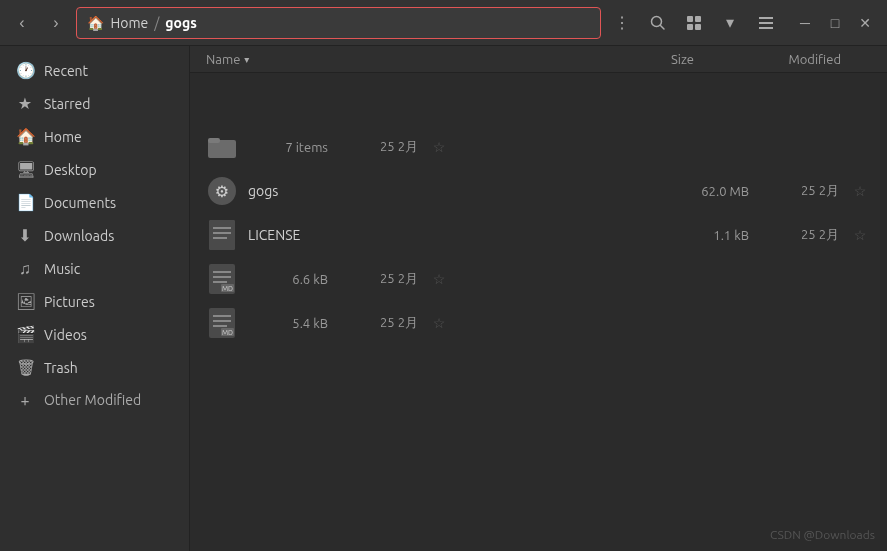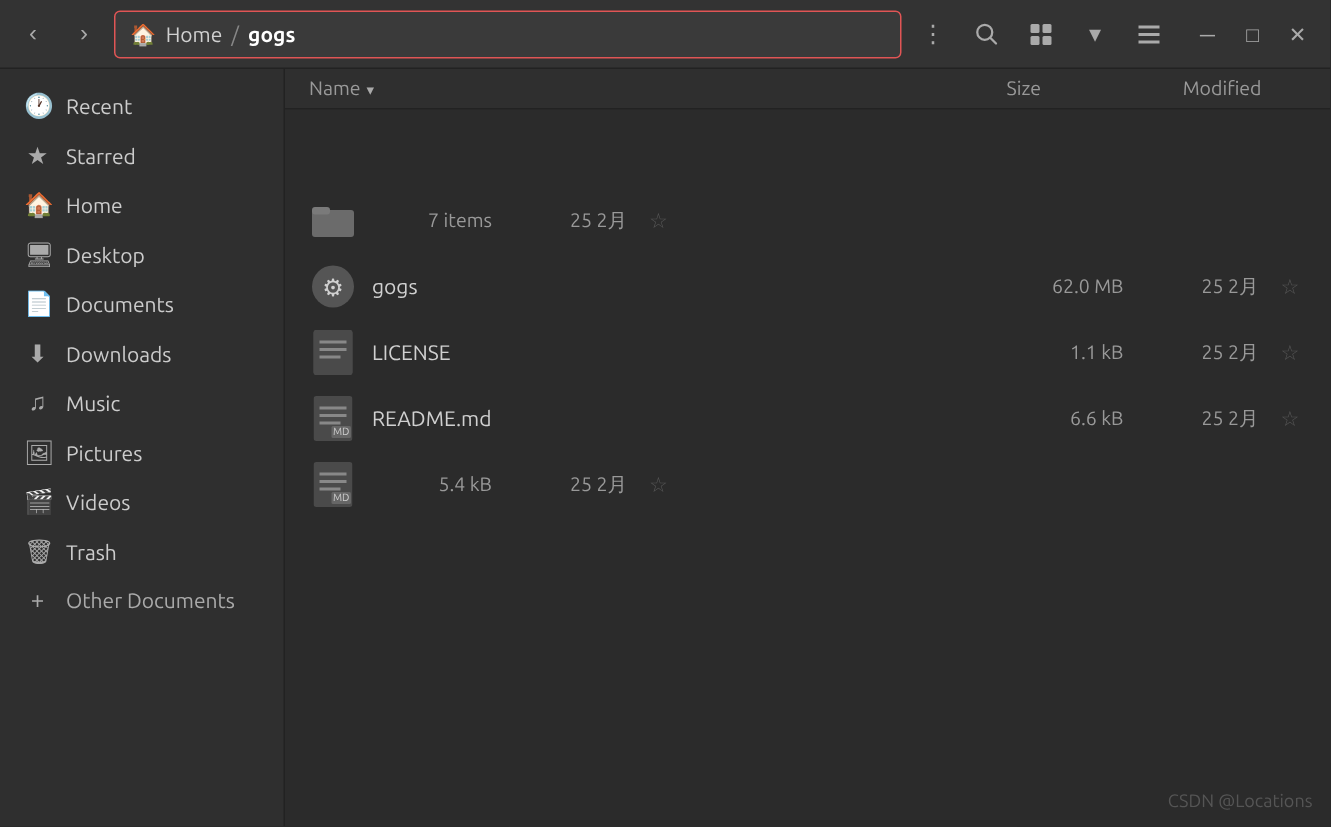--- a/index.html
+++ b/index.html
@@ -313,21 +313,21 @@
       <span class="sidebar-item-icon">🎬</span>
       <span class="sidebar-item-label">Videos</span>
     </div>
     <div class="sidebar-item">
       <span class="sidebar-item-icon">🗑</span>
       <span class="sidebar-item-label">Trash</span>
     </div>
 
     <div class="sidebar-add-item">
       <span class="sidebar-item-icon">+</span>
-      <span class="sidebar-item-label">Other Documents</span>
+      <span class="sidebar-item-label">Other Modified</span>
     </div>
   </div>
 
   <div class="file-area">
     <div class="file-list-header">
       <div class="col-name">
         <span>Name</span>
         <span class="sort-indicator">▾</span>
       </div>
       <div class="col-size">
@@ -384,21 +384,20 @@
           <div style="width:26px;height:30px;position:relative;">
             <svg width="26" height="30" viewBox="0 0 26 30" fill="none">
               <rect width="26" height="30" rx="2" fill="#4a4a4a"></rect>
               <rect x="4" y="7" width="18" height="2" fill="#888"></rect>
               <rect x="4" y="12" width="18" height="2" fill="#888"></rect>
               <rect x="4" y="17" width="14" height="2" fill="#888"></rect>
             </svg>
             <span style="position:absolute;bottom:2px;right:1px;font-size:7px;background:#666;color:#ccc;border-radius:1px;padding:0 1px;">MD</span>
           </div>
         </div>
-        <div class="file-name">README.md</div>
         <div class="file-size">6.6 kB</div>
         <div class="file-modified">25 2月</div>
         <div class="star-btn">☆</div>
       </div>
 
       <div class="file-row">
         <div class="file-icon">
           <div style="width:26px;height:30px;position:relative;">
             <svg width="26" height="30" viewBox="0 0 26 30" fill="none">
               <rect width="26" height="30" rx="2" fill="#4a4a4a"></rect>
@@ -411,13 +410,13 @@
         </div>
         <div class="file-size">5.4 kB</div>
         <div class="file-modified">25 2月</div>
         <div class="star-btn">☆</div>
       </div>
 
     </div>
   </div>
 </div>
 
-<div class="watermark">CSDN @Locations</div>
+<div class="watermark">CSDN @Downloads</div>
 
 </body></html>

